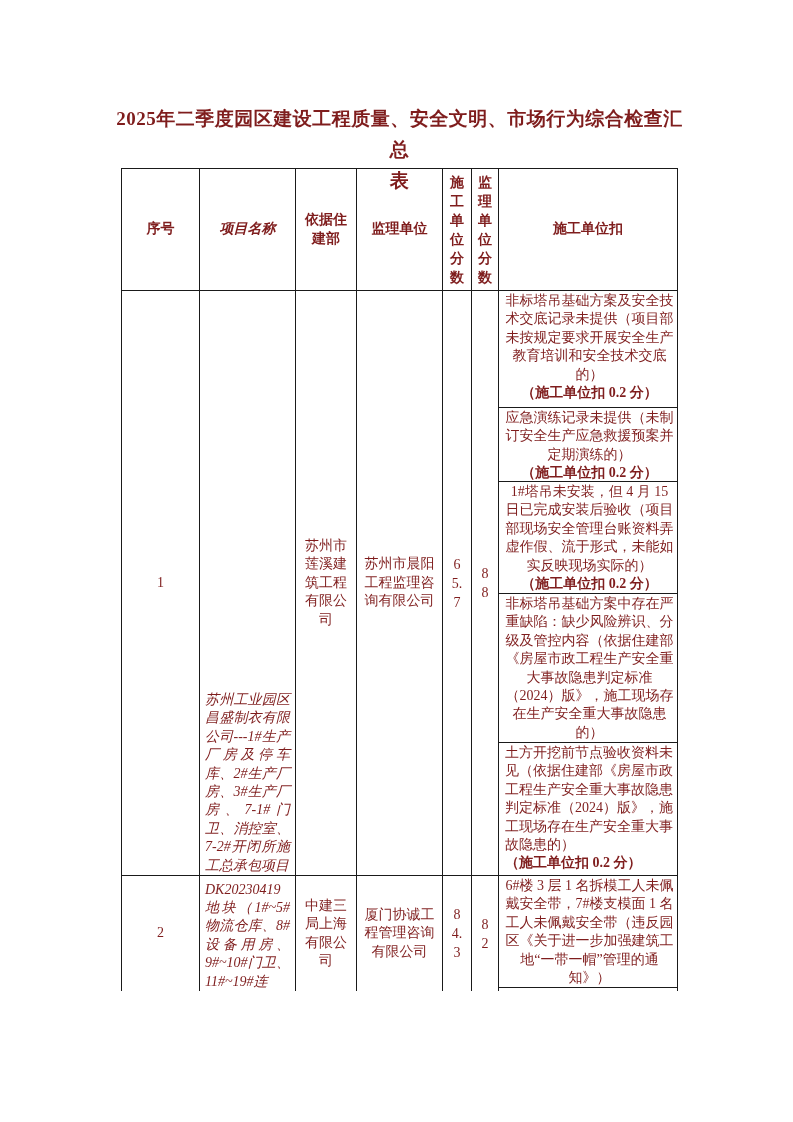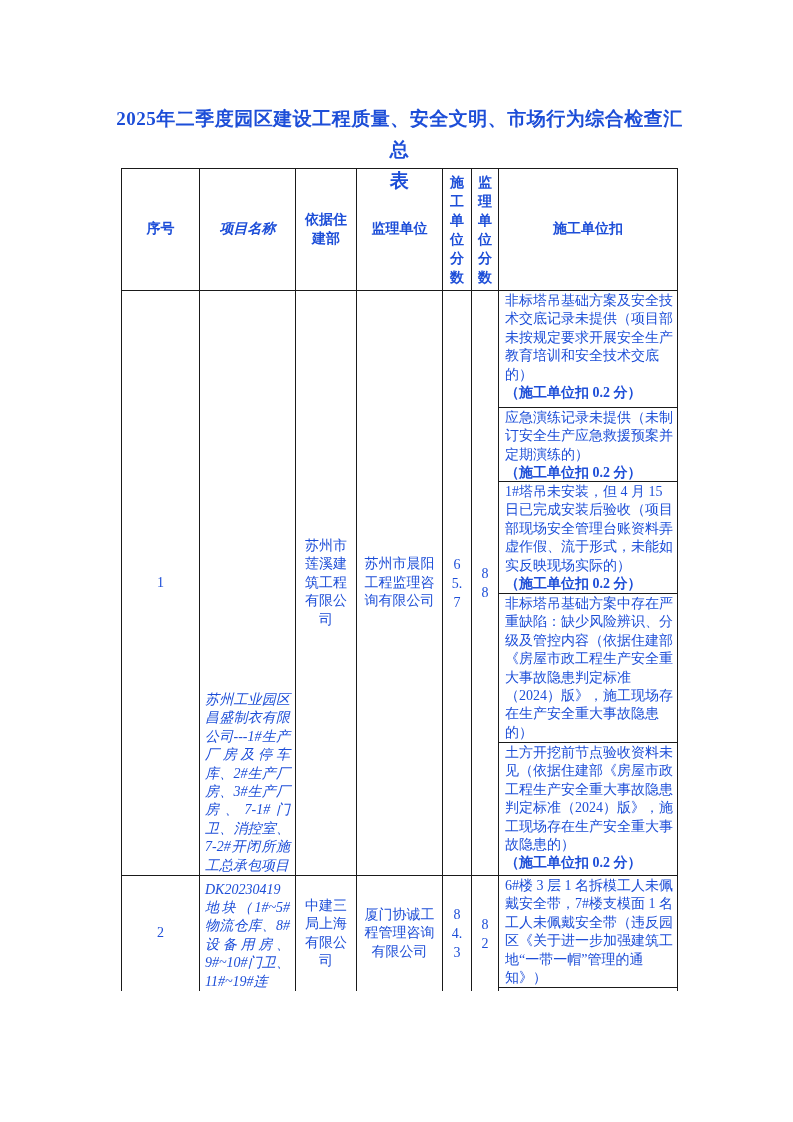--- a/index.html
+++ b/index.html
@@ -1,21 +1,21 @@
 <!DOCTYPE html>
 <html><head>
 <meta charset="utf-8">
 <style>
   * { margin:0; padding:0; box-sizing:border-box; }
   html,body { background:#ffffff; }
   .page {
     position:relative;
     width:793px; height:1122px;
     background:#ffffff;
-    color:#1d4ed8;
+    color:#7f1d1d;
     font-family:"Liberation Serif","DejaVu Serif",serif;
     overflow:hidden;
   }
   .title {
     position:absolute; left:108px; top:103px; width:583px;
     text-align:center; font-weight:bold;
     font-size:19px; line-height:31px;
     letter-spacing:0.5px;
   }
   .tbl {
@@ -39,21 +39,21 @@
   .cen { display:flex; align-items:center; justify-content:center; }
   .tcen { text-align:center; }
   .vert { text-align:center; padding-top:4px; line-height:19px; }
   .vert div { height:19px; }
   .score { line-height:19px; text-align:center; }
   .projcell { display:flex; align-items:flex-end; }
   .projtext { width:100%; padding:0 5px; text-align:justify; }
   .namecell { padding:0 6px; }
   .viol { }
   .sub { padding:1px 3px 0 6px; overflow:hidden; }
-  .sb  { border-bottom:1px solid #1a1a1a; }
+  .sb  { border-bottom:1px solid #1a1a1a;text-align:center; }
   .s1 { height:117px; }
   .s2 { height:74px; }
   .s3 { height:112px; }
   .s4 { height:149px; }
   .s5 { height:132px; }
   .s6 { height:112px;font-family:Liberation Serif, serif; }
   .pen { font-weight:bold; }
 </style>
 </head>
 <body>

